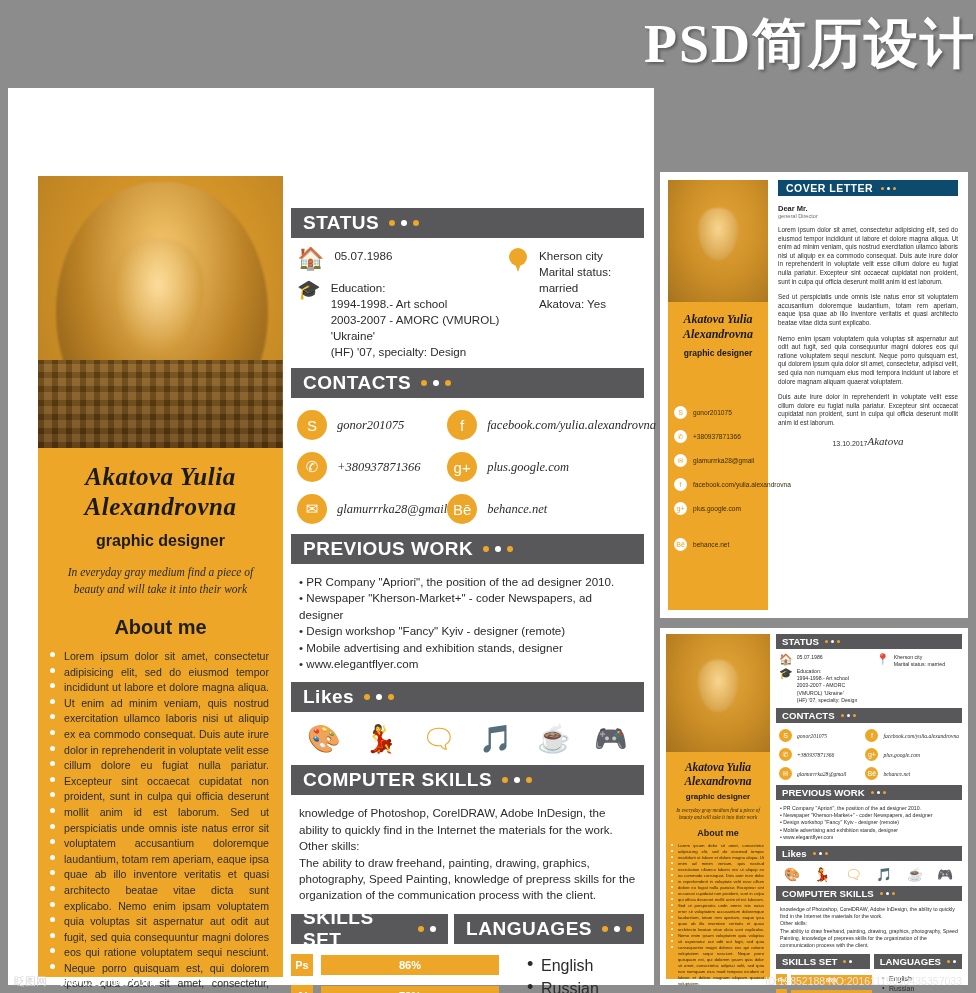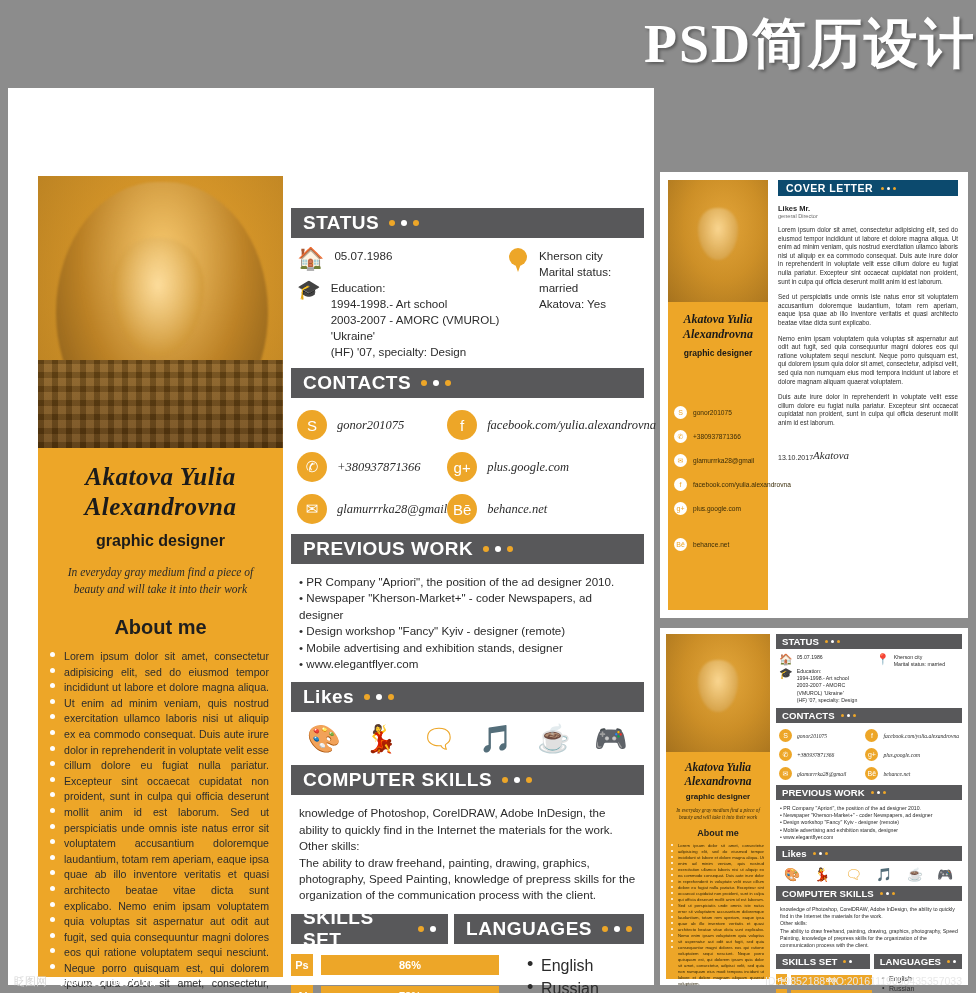--- a/index.html
+++ b/index.html
@@ -200,21 +200,21 @@
   .cov-bar {
     background:#0c4a6e; color:#fff; height:16px; display:flex; align-items:center;
     padding:0 8px; font-size:10.5px; font-weight:bold; letter-spacing:.5px; margin-bottom:8px;
   }
   .cov-bar .dots{margin-left:8px;display:flex;gap:3px;}
   .cov-bar .dots i{width:3px;height:3px;border-radius:50%;background:#eda628;display:block;}
   .cov-bar .dots i.w{background:#fff;}
   .cov-dear { font-size:7.5px; font-weight:bold; color:#1f1f1f; }
   .cov-sub { font-size:5.6px; color:#6d6d6d; margin-bottom:7px; }
   .cov-p { font-size:6.3px; line-height:8.6px; color:#2d2d2d; text-align:justify; margin-bottom:7px; }
-  .cov-foot { display:flex; justify-content:flex-start; align-items:flex-end; margin-top:22px; }
+  .cov-foot { display:flex; justify-content:center; align-items:flex-end; margin-top:8px; }
   .cov-date { font-size:7px; color:#2d2d2d; }
   .cov-sign { font-family:"Liberation Serif", serif; font-style:italic; font-size:11px; color:#2d2d2d; }
 
   
   .sheet-mini {
     position:absolute; left:660px; top:540px; width:308px; height:357px;
     background:#ffffff;
   }
   .mini-left { position:absolute; left:6px; top:6px; width:104px; bottom:6px; background:#eda628; }
   .mini-photo {
@@ -535,21 +535,21 @@
     </div>
     <div class="cov-body">
       <div class="cov-bar">
         <span>COVER LETTER</span>
         <span class="dots">
             <i></i>
             <i class="w"></i>
             <i></i>
           </span>
       </div>
-      <div class="cov-dear">Likes Mr.</div>
+      <div class="cov-dear">Dear Mr.</div>
       <div class="cov-sub">general Director</div>
       <div class="cov-p">Lorem ipsum dolor sit amet, consectetur adipisicing elit, sed do eiusmod tempor incididunt ut labore et dolore magna aliqua. Ut enim ad minim veniam, quis nostrud exercitation ullamco laboris nisi ut aliquip ex ea commodo consequat. Duis aute irure dolor in reprehenderit in voluptate velit esse cillum dolore eu fugiat nulla pariatur. Excepteur sint occaecat cupidatat non proident, sunt in culpa qui officia deserunt mollit anim id est laborum.</div>
       <div class="cov-p">Sed ut perspiciatis unde omnis iste natus error sit voluptatem accusantium doloremque laudantium, totam rem aperiam, eaque ipsa quae ab illo inventore veritatis et quasi architecto beatae vitae dicta sunt explicabo.</div>
       <div class="cov-p">Nemo enim ipsam voluptatem quia voluptas sit aspernatur aut odit aut fugit, sed quia consequuntur magni dolores eos qui ratione voluptatem sequi nesciunt. Neque porro quisquam est, qui dolorem ipsum quia dolor sit amet, consectetur, adipisci velit, sed quia non numquam eius modi tempora incidunt ut labore et dolore magnam aliquam quaerat voluptatem.</div>
       <div class="cov-p">Duis aute irure dolor in reprehenderit in voluptate velit esse cillum dolore eu fugiat nulla pariatur. Excepteur sint occaecat cupidatat non proident, sunt in culpa qui officia deserunt mollit anim id est laborum.</div>
       <div class="cov-foot">
         <span class="cov-date">13.10.2017</span>
         <span class="cov-sign">Akatova</span>
       </div>
     </div>

